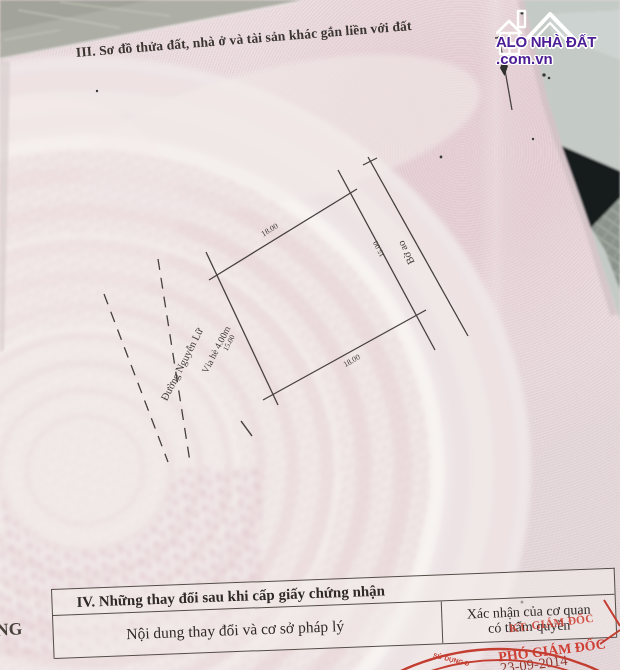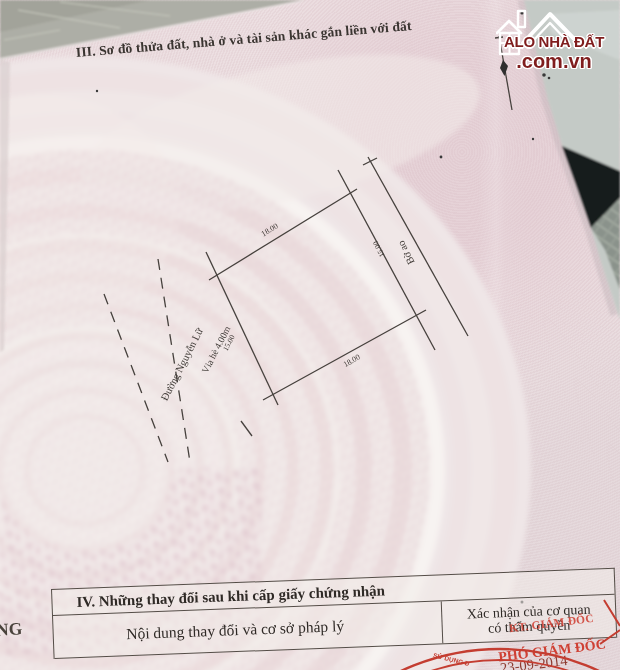--- a/index.html
+++ b/index.html
@@ -19,25 +19,25 @@
 #tbl{position:absolute;left:51px;top:589px;width:562px;height:69px;
   transform:rotate(-2.15deg);transform-origin:0 0;
   border:1.2px solid #544d47;border-bottom:none;color:#2f2a26;background:rgba(243,236,234,.55);}
 #tbl .hd{height:25px;border-bottom:1.2px solid #544d47;
   font-weight:bold;font-size:15px;padding-left:24px;line-height:26px;}
 #tbl .row{display:flex;height:42px;border-bottom:1.2px solid #544d47;}
 #tbl .c1{width:389px;border-right:1.2px solid #544d47;text-align:center;
   font-size:15.5px;display:flex;align-items:center;justify-content:center;padding-right:25px;box-sizing:border-box;}
 #tbl .c2{flex:1;text-align:center;font-size:14px;line-height:15px;
   display:flex;align-items:center;justify-content:center;}
-#logo{position:absolute;right:8px;top:2px;text-align:center;
-  font-family:"Liberation Sans",sans-serif;font-weight:bold;color:#7f1d1d;}
+#logo{position:absolute;right:8px;top:2px;text-align:left;
+  font-family:"Liberation Sans",sans-serif;font-weight:bold;color:#4c1d95;}
 #logo .l1{font-size:15px;letter-spacing:-.3px;
   text-shadow:-1.5px 0 #fff,1.5px 0 #fff,0 -1.5px #fff,0 1.5px #fff,-1px -1px #fff,1px 1px #fff,-1px 1px #fff,1px -1px #fff;}
-#logo .l2{font-size:20px;margin-top:0px;
+#logo .l2{font-size:15px;margin-top:0px;
   text-shadow:-1.4px 0 #fff,1.4px 0 #fff,0 -1.4px #fff,0 1.4px #fff,-1px -1px #fff,1px 1px #fff,-1px 1px #fff,1px -1px #fff;}
 .stamp{position:absolute;color:#cf4034;font-family:"Liberation Serif",serif;white-space:nowrap;}
 </style>
 </head>
 <body>
 <div id="page">
   <div class="layer" id="moire"></div>
   <div class="layer" style="background:linear-gradient(90deg, rgba(0,0,0,0) 478px, rgba(255,255,255,.16) 496px, rgba(234,220,224,.18) 505px, rgba(0,0,0,0) 525px);"></div>
 
   <svg class="layer" width="620" height="670" viewBox="0 0 620 670">

